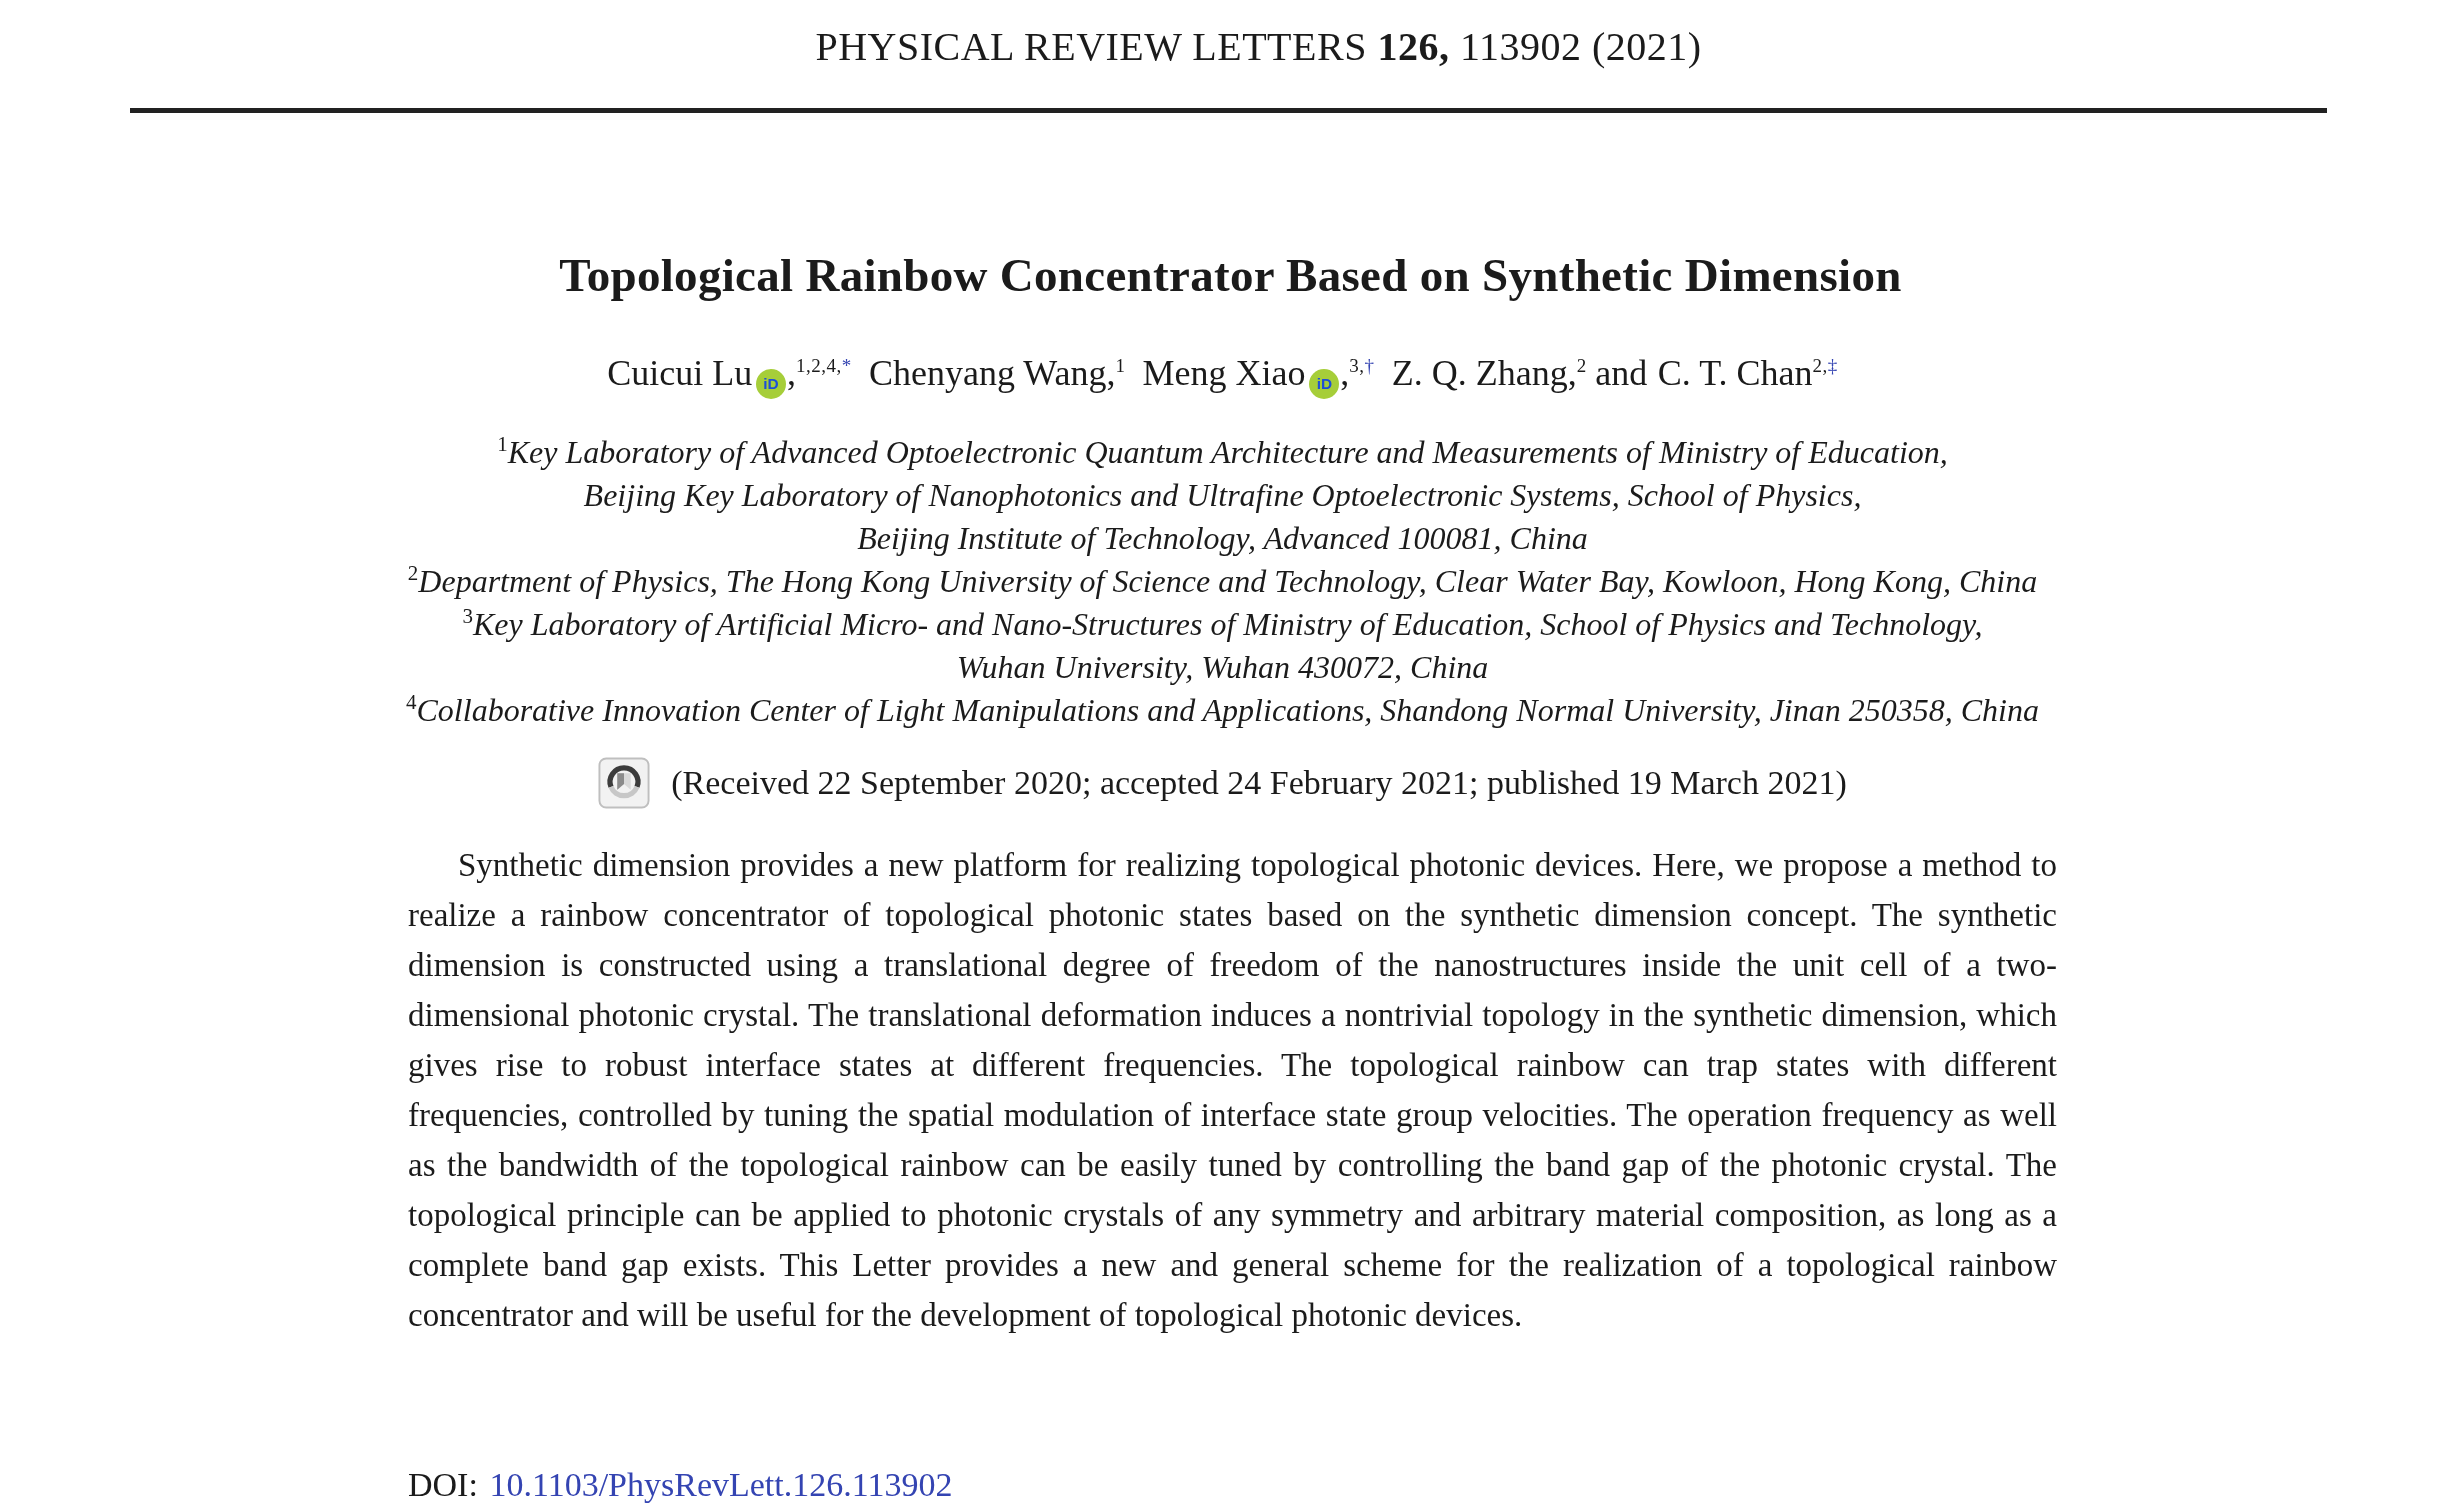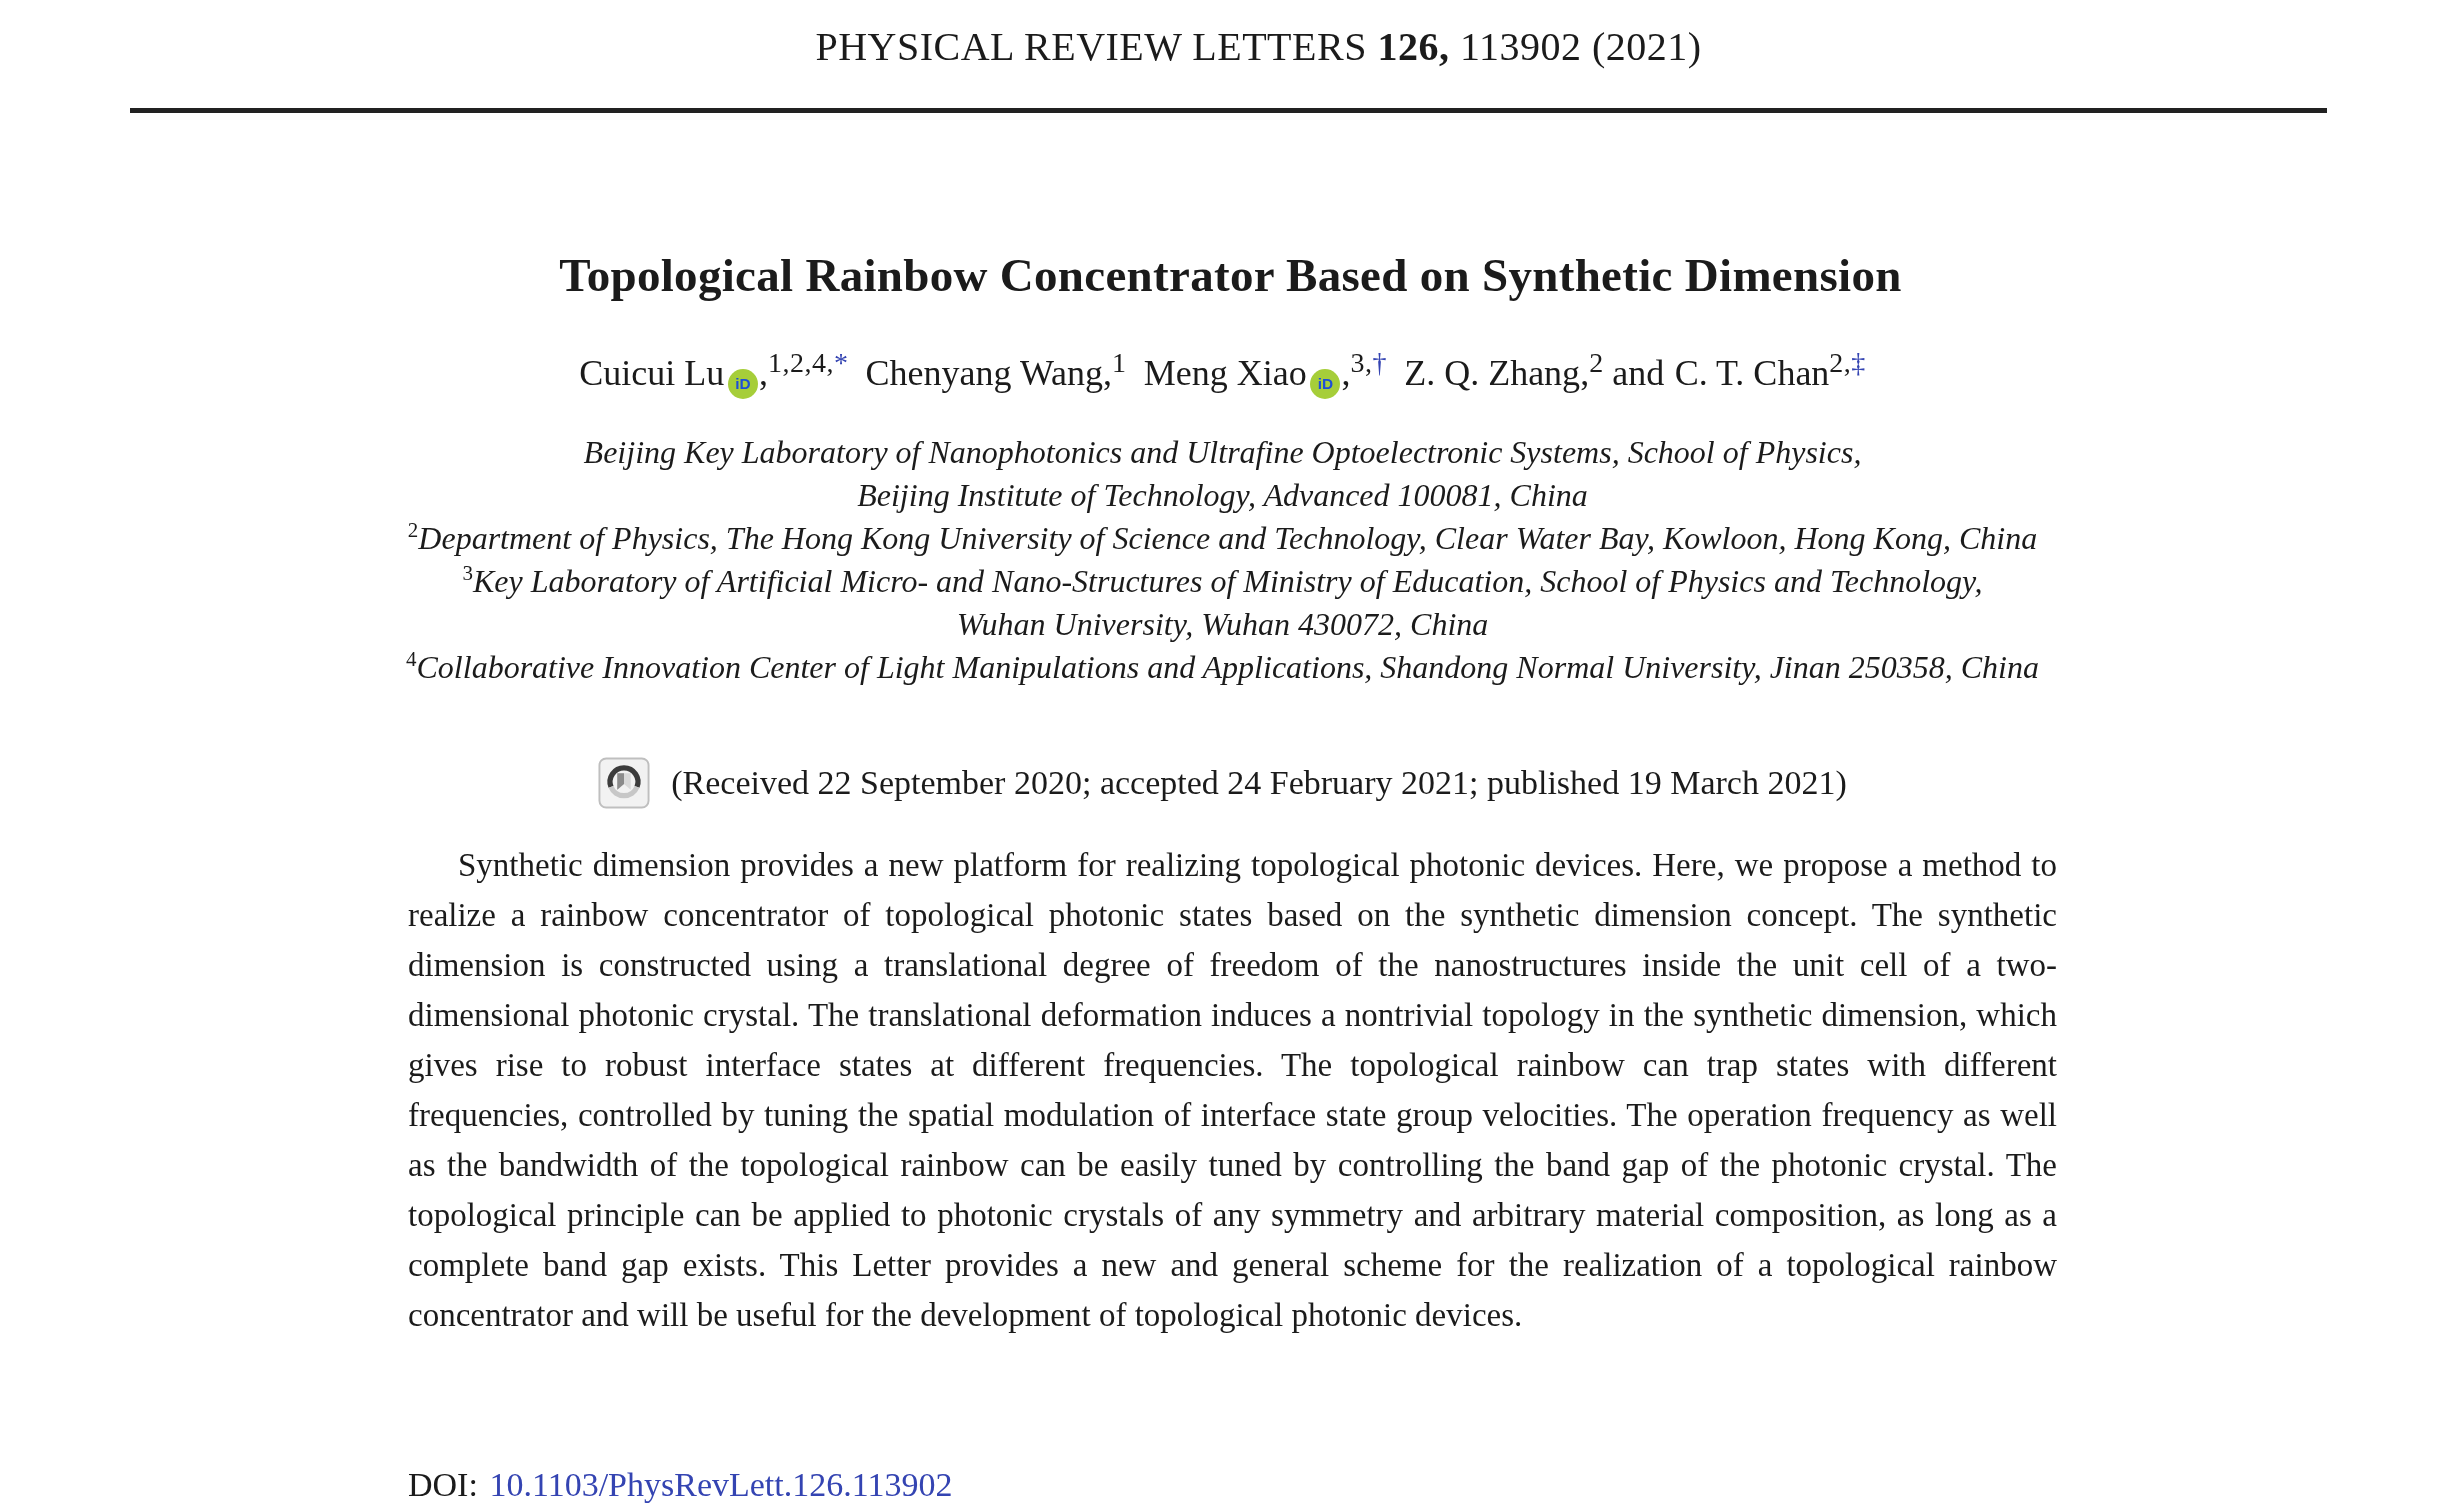--- a/index.html
+++ b/index.html
@@ -24,21 +24,21 @@
   .title{
     position:absolute;top:248px;left:8px;width:100%;margin:0;
     text-align:center;font-size:47px;font-weight:bold;letter-spacing:0.3px;
   }
   .authors{
     position:absolute;top:352px;left:0;width:100%;
     text-align:center;font-size:36px;white-space:nowrap;
   }
   .author{margin:0 8.6px;}
   .and-word{margin-right:1.9px;}
-  .sup{font-size:28px;line-height:0;vertical-align:super;letter-spacing:0.5px;}
+  .sup{font-size:19px;line-height:0;vertical-align:super;letter-spacing:0.5px;}
   .fnsym{color:#3444b2;}
   .orcid{
     display:inline-block;width:30px;height:30px;border-radius:50%;
     background:#A6CE39;color:#1d4ed8;
     font-family:"Liberation Sans","DejaVu Sans",sans-serif;
     font-weight:bold;font-size:15.4px;line-height:30px;text-align:center;
     vertical-align:-3.8px;margin:0 1px 0 3.8px;cursor:pointer;
   }
   .affils{
     position:absolute;top:431px;left:0;width:100%;
@@ -67,20 +67,21 @@
 
   <header class="masthead"><span>PHYSICAL REVIEW LETTERS</span> <span class="vol">126,</span> <span>113902 (2021)</span></header>
 
   <div class="rule"></div>
 
   <h1 class="title">Topological Rainbow Concentrator Based on Synthetic Dimension</h1>
 
   <div class="authors"><span class="author"><span>Cuicui Lu</span><span class="orcid"><span>iD</span></span><span>,</span><span class="sup"><span>1,2,4,</span><span class="fnsym">*</span></span></span><span class="author"><span>Chenyang Wang</span><span>,</span><span class="sup"><span>1</span><span class="fnsym"></span></span></span><span class="author"><span>Meng Xiao</span><span class="orcid"><span>iD</span></span><span>,</span><span class="sup"><span>3,</span><span class="fnsym">†</span></span></span><span class="author"><span>Z. Q. Zhang</span><span>,</span><span class="sup"><span>2</span><span class="fnsym"></span></span></span><span class="and-word">and</span><span class="author"><span>C. T. Chan</span><span></span><span class="sup"><span>2,</span><span class="fnsym">‡</span></span></span></div>
 
   <div class="affils">
+    <div class="affil-line"><span class="asup">1</span><span>Key Laboratory of Advanced Optoelectronic Quantum Architecture and Measurements of Ministry of Education,</span></div>
     <div class="affil-line"><span class="asup"></span><span>Beijing Key Laboratory of Nanophotonics and Ultrafine Optoelectronic Systems, School of Physics,</span></div>
     <div class="affil-line"><span class="asup"></span><span>Beijing Institute of Technology, Advanced 100081, China</span></div>
     <div class="affil-line"><span class="asup">2</span><span>Department of Physics, The Hong Kong University of Science and Technology, Clear Water Bay, Kowloon, Hong Kong, China</span></div>
     <div class="affil-line"><span class="asup">3</span><span>Key Laboratory of Artificial Micro- and Nano-Structures of Ministry of Education, School of Physics and Technology,</span></div>
     <div class="affil-line"><span class="asup"></span><span>Wuhan University, Wuhan 430072, China</span></div>
     <div class="affil-line"><span class="asup">4</span><span>Collaborative Innovation Center of Light Manipulations and Applications, Shandong Normal University, Jinan 250358, China</span></div>
   </div>
 
   <div class="received-row">
     <span class="crossmark">

